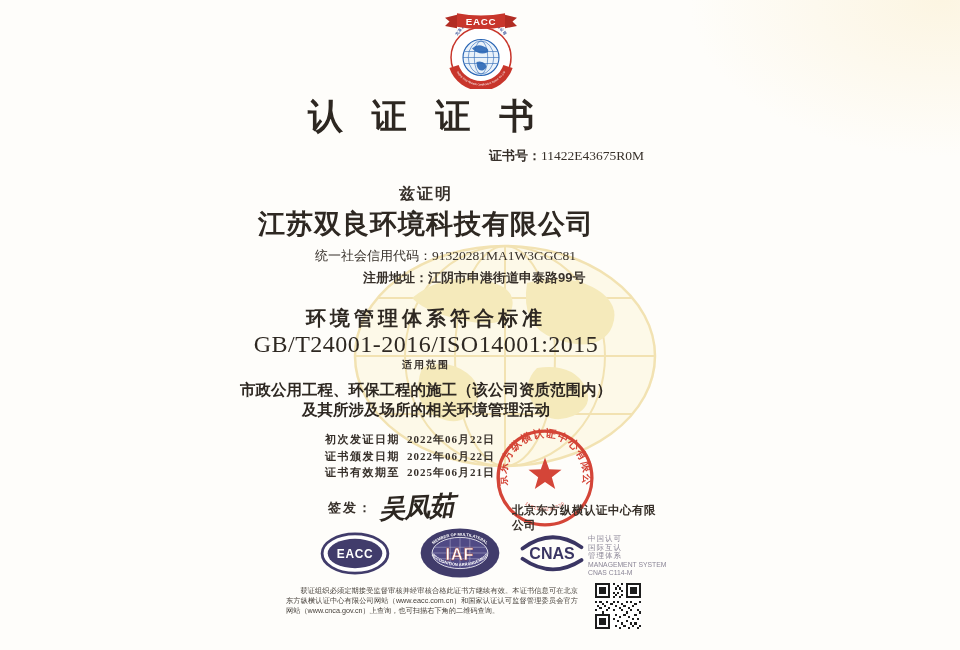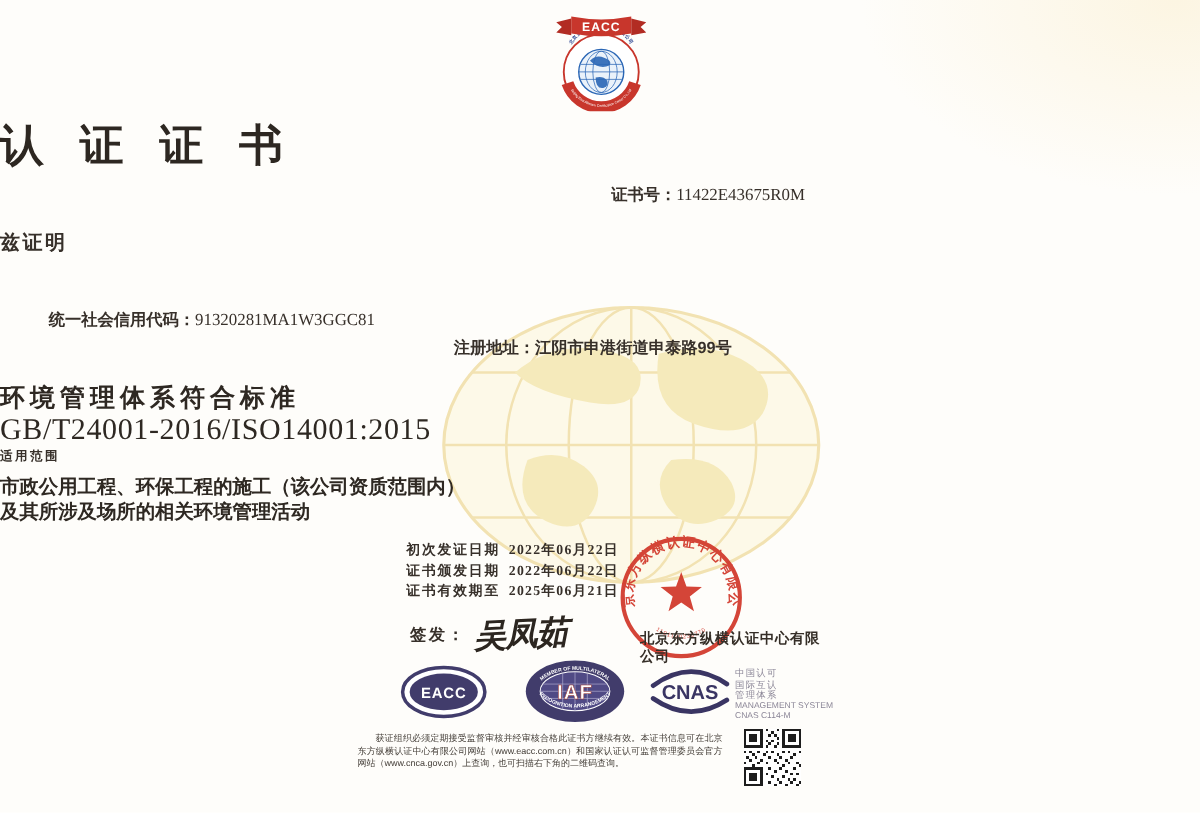--- a/index.html
+++ b/index.html
@@ -5,40 +5,40 @@
   * { margin:0; padding:0; box-sizing:border-box; }
   body { background:#ffffff; }
   .photo {
     position:relative; width:960px; height:650px; overflow:hidden;
     background:#fefdfa;
     background-image: radial-gradient(ellipse 420px 260px at 98% 0%, #fcf5e2 0%, rgba(254,253,250,0) 60%);
     font-family:"Liberation Sans","DejaVu Sans",sans-serif;
     color:#37302a;
   }
   .abs { position:absolute; }
-  .ctr { left:0; width:852px; text-align:left; }
+  .ctr { left:0; width:852px; text-align:center; }
 
   .watermark { left:352px; top:243px; width:306px; height:226px; opacity:.75; }
 
   .emblem { left:443px; top:11px; width:76px; height:78px; }
 
   .title {
     top:93px; font-family:"Liberation Serif","DejaVu Serif",serif;
     font-size:35px; font-weight:bold; color:#2d2721; letter-spacing:10px;
   }
   .certno { top:147px; left:420px; width:224px; text-align:right;
     font-size:13px; font-weight:bold; }
   .certno .num { font-family:"Liberation Serif","DejaVu Serif",serif; font-weight:normal; font-size:13.5px; }
 
   .hereby { top:184px; font-size:16px; font-weight:bold; letter-spacing:2px; }
 
   .company { top:206px; font-size:27px; font-weight:bold; letter-spacing:1px; color:#2e2822; }
 
   .credit { top:247px; font-size:13px; }
-  .credit .lbl { font-weight:bold;padding-left:39px; }
+  .credit .lbl { font-weight:normal;padding-left:39px; }
   .credit .val { font-family:"Liberation Serif","DejaVu Serif",serif; font-size:13.5px; }
 
   .addr { left:363px; top:269px; font-size:13px; font-weight:bold; line-height:17px; }
 
   .system { top:305px; font-family:"Liberation Serif","DejaVu Serif",serif;
     font-size:20px; font-weight:bold; letter-spacing:4px; color:#2e2822; }
 
   .standard { top:331px; font-family:"Liberation Serif","DejaVu Serif",serif;
     font-size:24px; color:#2e2822; letter-spacing:.5px; }
 
@@ -125,20 +125,21 @@
   </svg>
 
   <div class="abs ctr title">认 证 证 书</div>
 
   <div class="abs certno">
     <span>证书号：</span><span class="num">11422E43675R0M</span>
   </div>
 
   <div class="abs ctr hereby">兹证明</div>
 
+  <div class="abs ctr company">江苏双良环境科技有限公司</div>
 
   <div class="abs ctr credit">
     <span class="lbl">统一社会信用代码：</span><span class="val">91320281MA1W3GGC81</span>
   </div>
 
   <div class="abs addr">
     <div>
       <span>注册地址：</span><span>江阴市申港街道申泰路99号</span>
     </div>
   </div>

